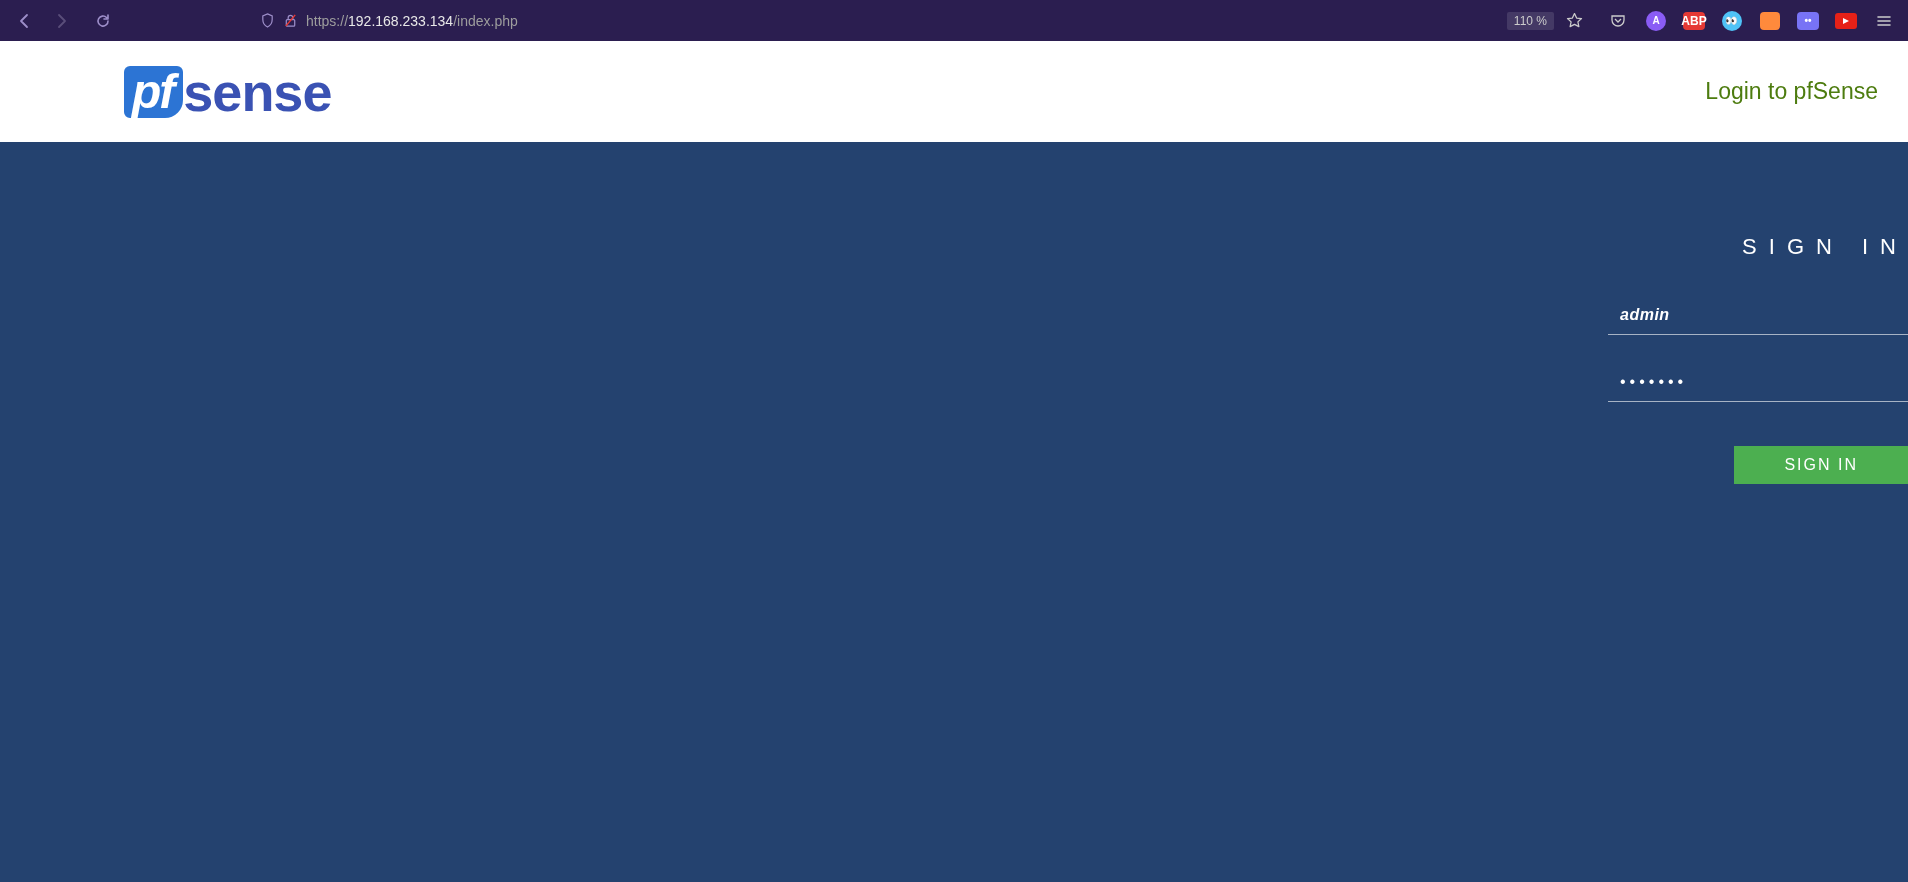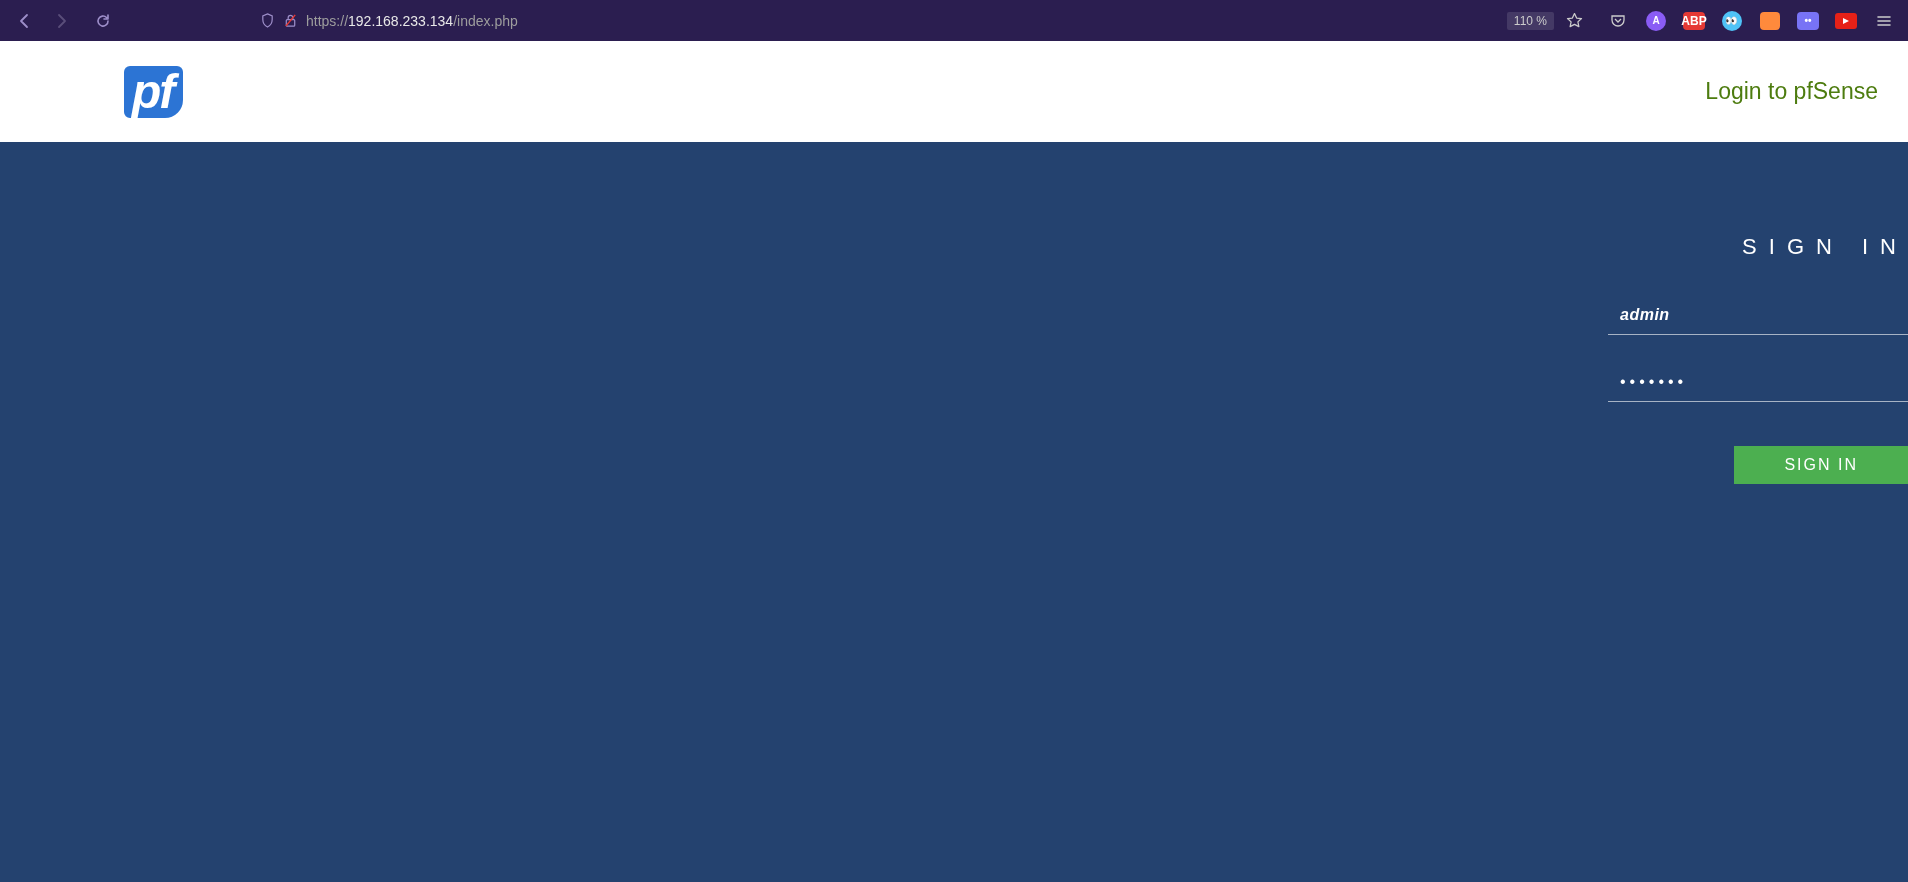--- a/index.html
+++ b/index.html
@@ -218,20 +218,21 @@
       <svg width="16" height="16" viewBox="0 0 16 16">
           <path d="M2 4h12M2 8h12M2 12h12" stroke="currentColor" stroke-width="1.6" stroke-linecap="round"></path>
         </svg>
     </span>
   </div>
 </div>
 
 <div class="page-header">
   <div class="logo">
     <span class="logo-pf">pf</span>
+      <span class="logo-sense">sense</span>
   </div>
   <div class="login-title">Login to pfSense</div>
 </div>
 
 <div class="login-area">
   <div class="signin-heading">SIGN IN</div>
   <input class="login-input" type="text" value="admin" style="">
   <input class="login-input password" type="password" value="•••••••" style="">
   <button class="signin-btn">SIGN IN</button>
 </div>

